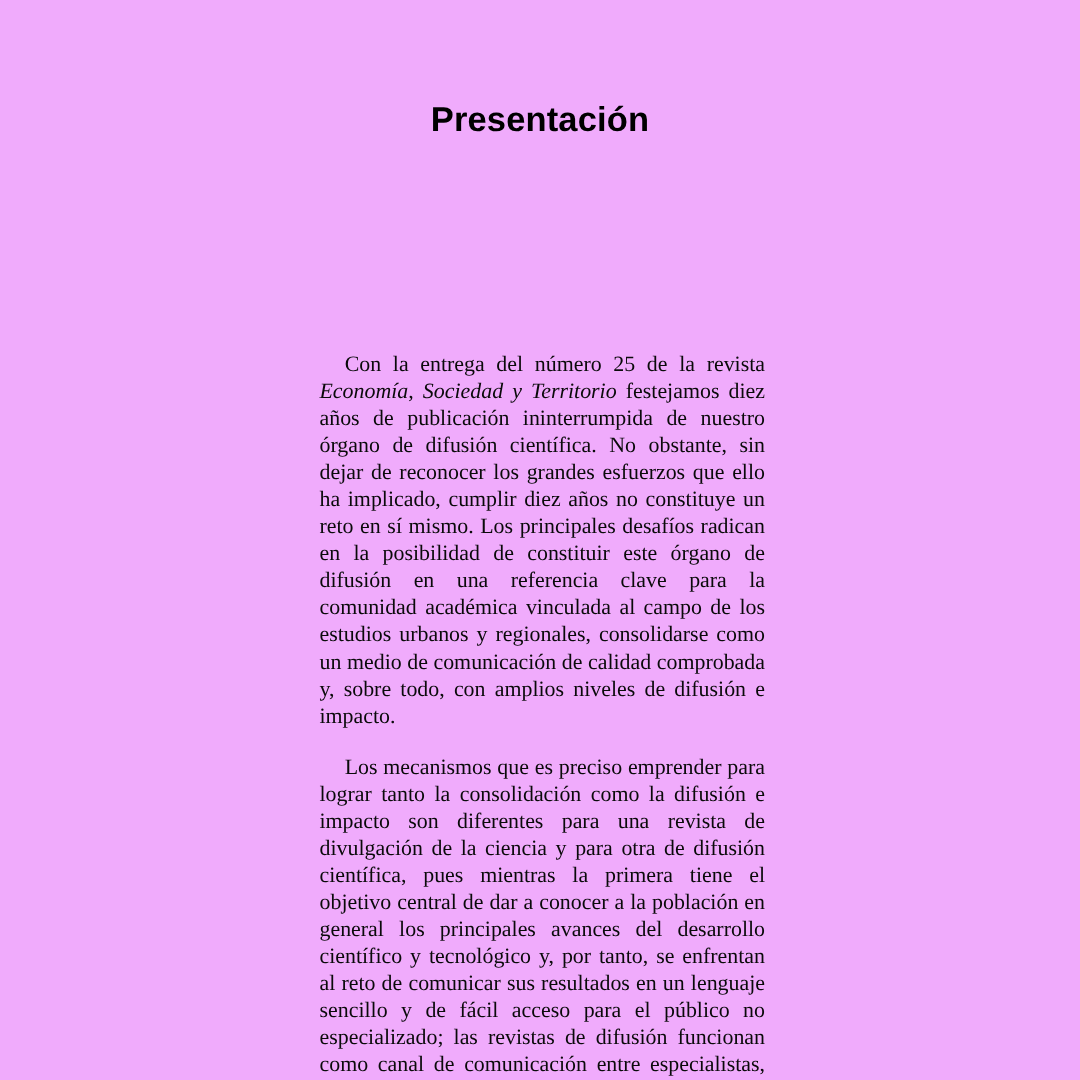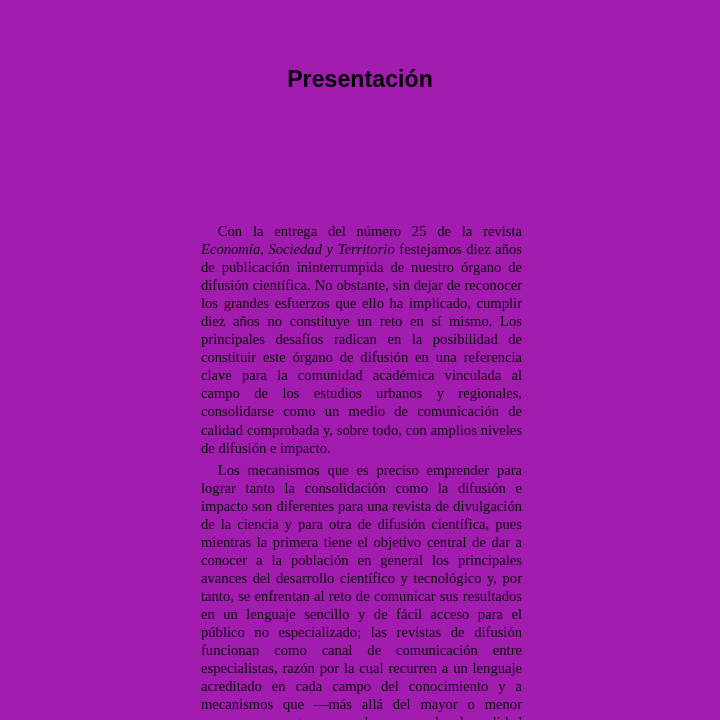--- a/index.html
+++ b/index.html
@@ -13,21 +13,21 @@
     overflow: hidden;
     font-family: "Liberation Serif", "DejaVu Serif", serif;
     color: #000000;
     -webkit-font-smoothing: antialiased;
   }
 
   #page {
     position: relative;
     width: 720px;
     height: 720px;
-    background: #a21caf;
+    background: #f0abfc;
   }
 
   
   #page-title {
     position: absolute;
     left: 0;
     top: 50px;
     width: 720px;
     text-align: center;
     font-family: "Liberation Sans", "DejaVu Sans", sans-serif;
@@ -46,21 +46,21 @@
     width: 329px;
     font-size: 14.6px;
     line-height: 18.05px;
     text-align: justify;
     text-justify: inter-word;
     color: #0a0a0a;
     hyphens: manual;
   }
 
   #body-text p {
-    margin: 4px;
+    margin: 16px;
     text-indent: 1.15em;
     text-align: justify;
   }
 
   .ital {
     font-style: italic;
   }
 
   
   #body-text p:last-child {

